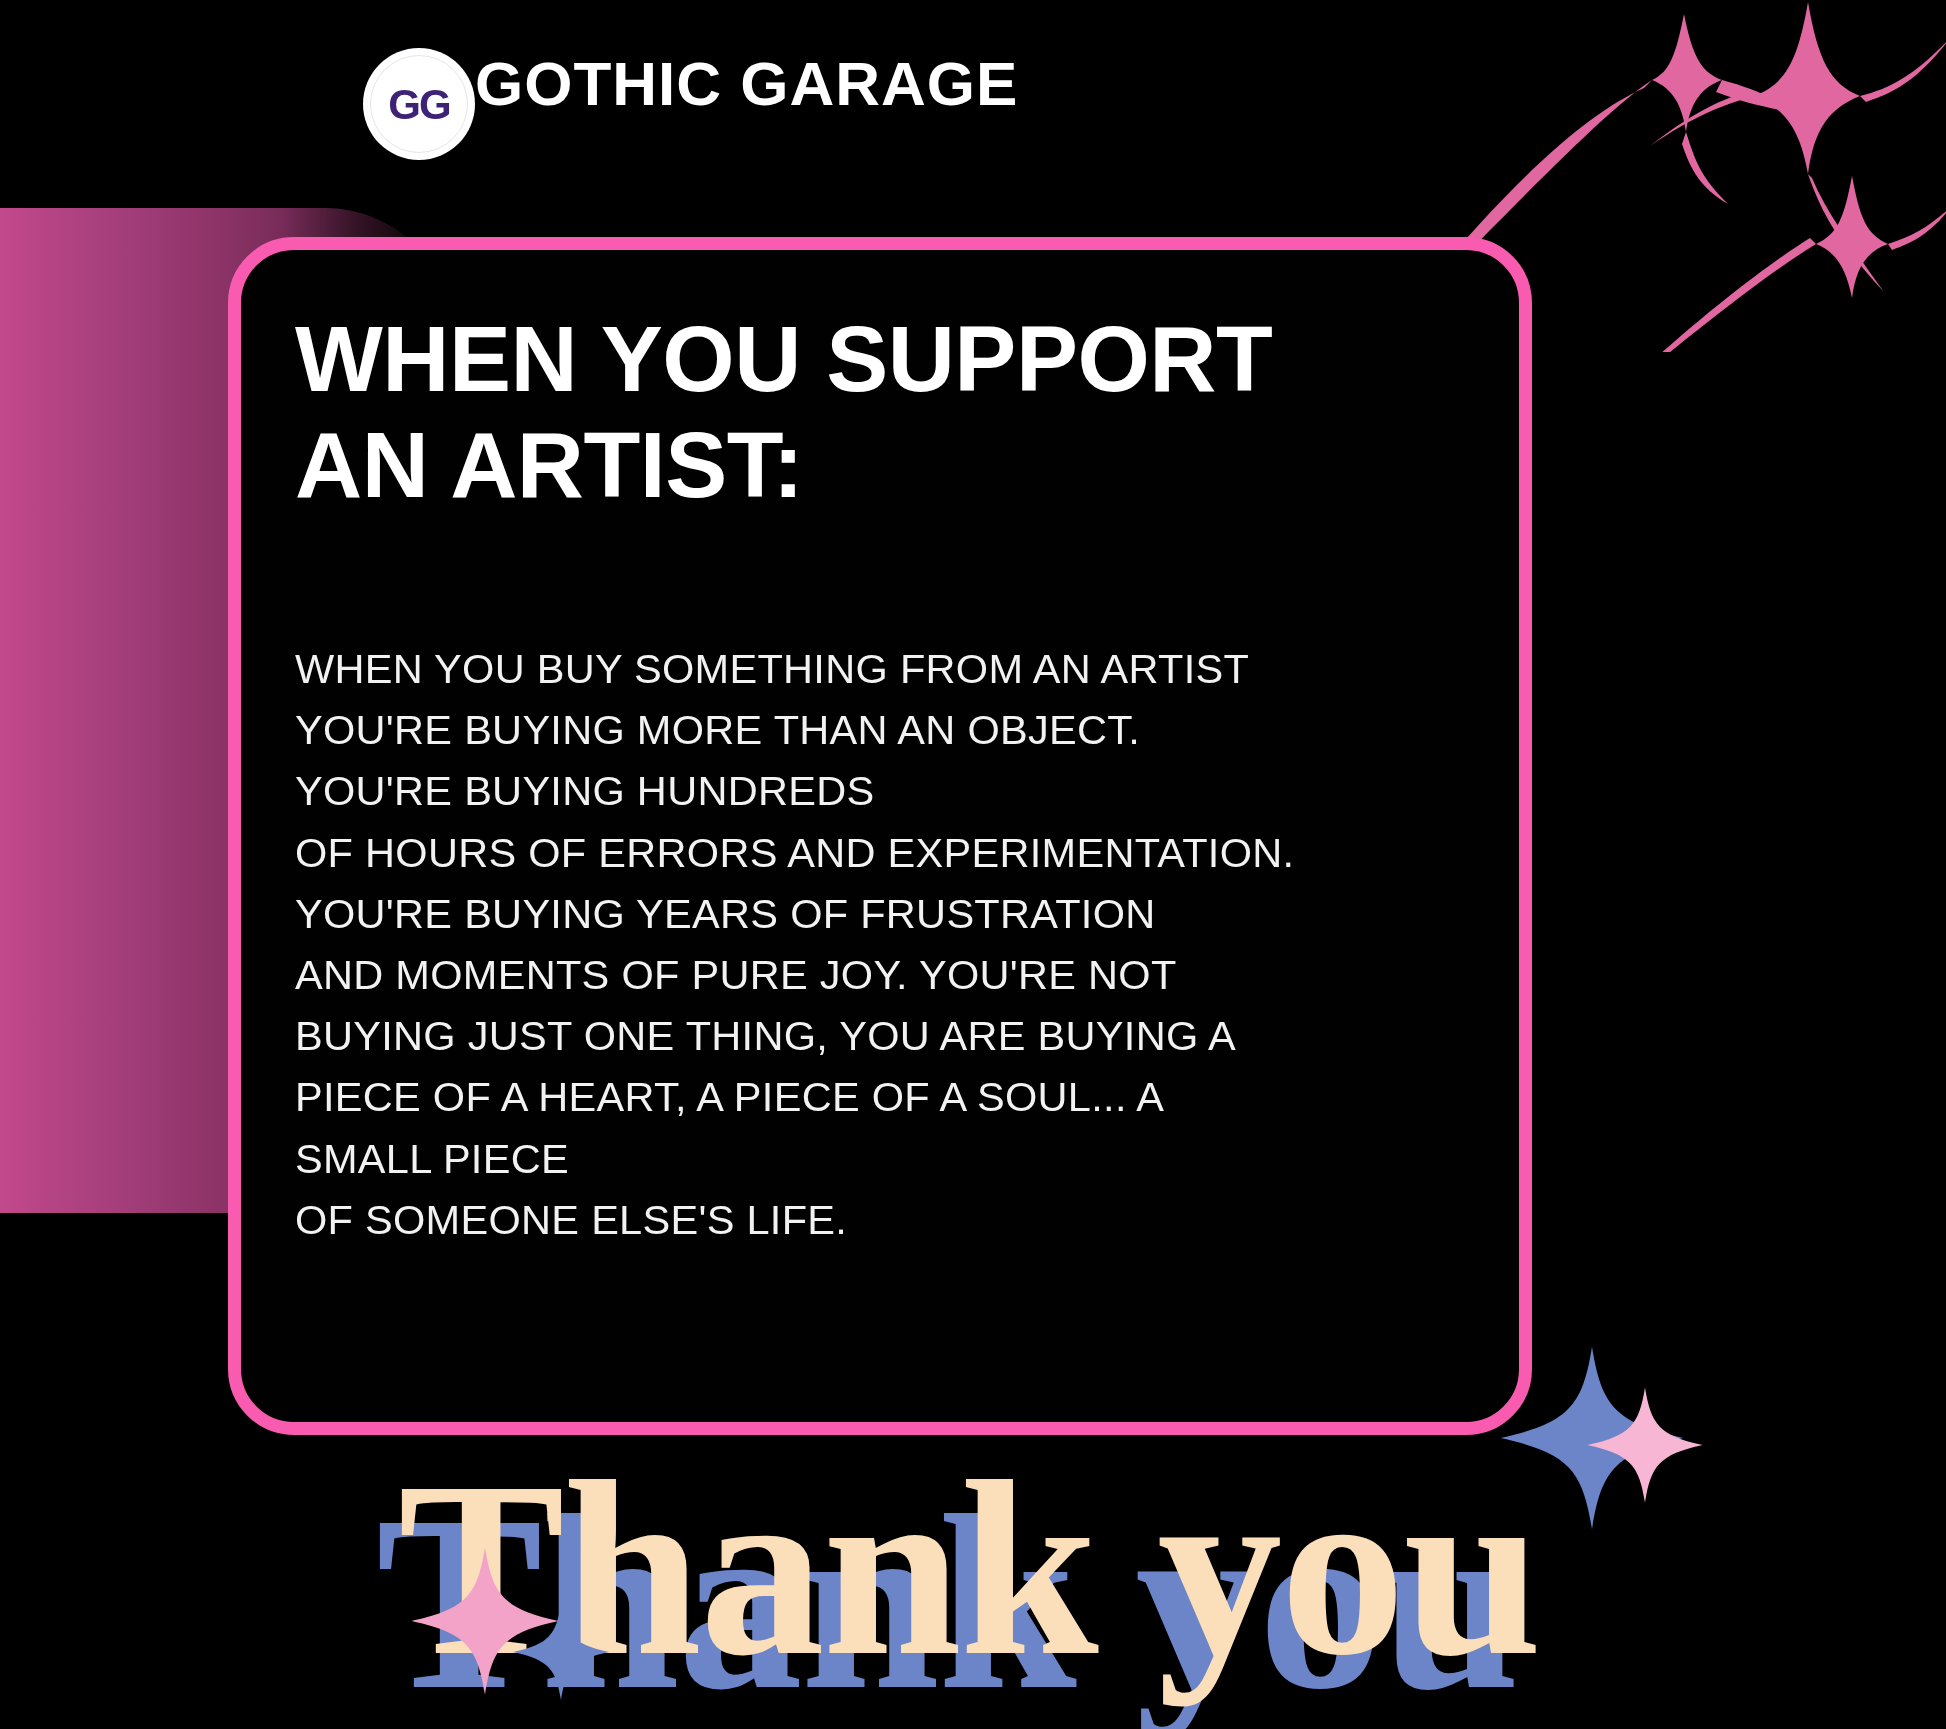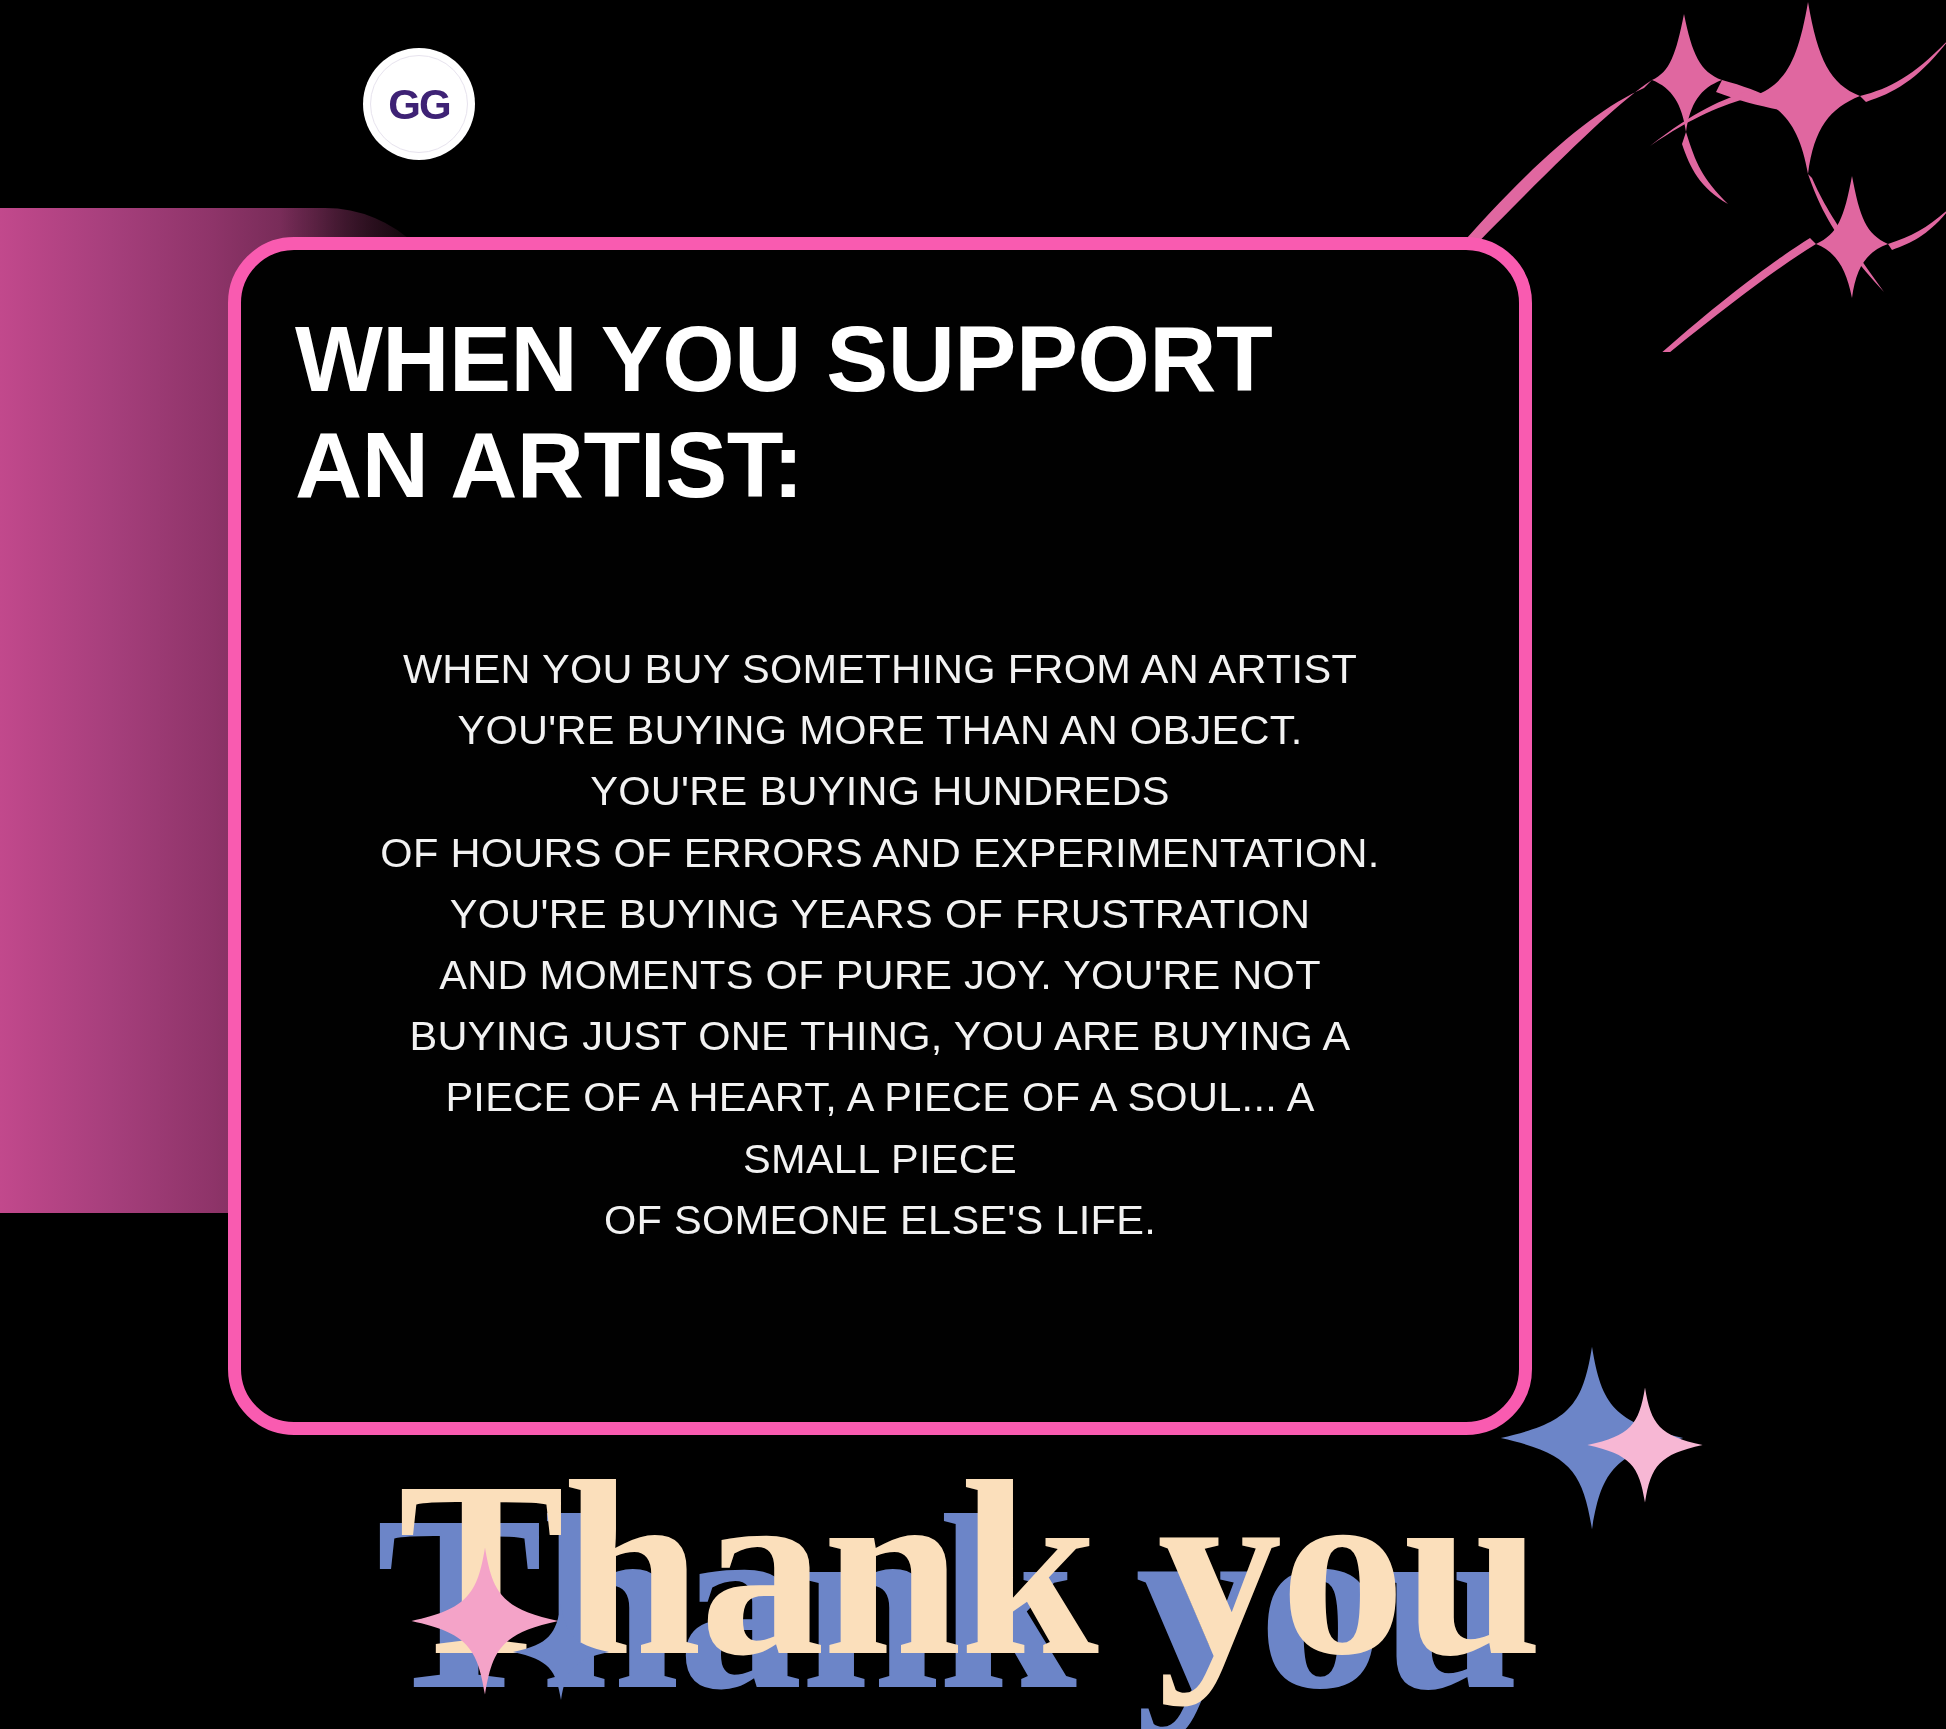--- a/index.html
+++ b/index.html
@@ -106,21 +106,20 @@
     line-height:1.14;
     font-weight:bold;
     letter-spacing:-0.5px;
     margin-top:14px;
     white-space:pre-line;
   }
   .body-copy{
     color:#f2f2f2;
     font-size:41.5px;
     line-height:1.475;
-    text-align:center;
     font-weight:400;
     letter-spacing:.3px;
     margin-top:120px;
     white-space:pre-line;
   }
 
   
   .thanks-wrap{
     position:absolute;
     left:0; right:0; top:1444px;
@@ -204,20 +203,21 @@
                  C512 284 444 338 340 424
                  C440 330 510 276 558 246 Z"></path>
       </g>
     </svg>
   </div>
 
   <div class="brand">
     <div class="brand-mark">
       <span>GG</span>
     </div>
+    <div class="brand-name">GOTHIC GARAGE</div>
   </div>
 
   <div class="card">
     <div class="card-inner">
       <h1 class="headline">WHEN YOU SUPPORT
 AN ARTIST:</h1>
       <p class="body-copy">WHEN YOU BUY SOMETHING FROM AN ARTIST
 YOU'RE BUYING MORE THAN AN OBJECT.
 YOU'RE BUYING HUNDREDS
 OF HOURS OF ERRORS AND EXPERIMENTATION.

